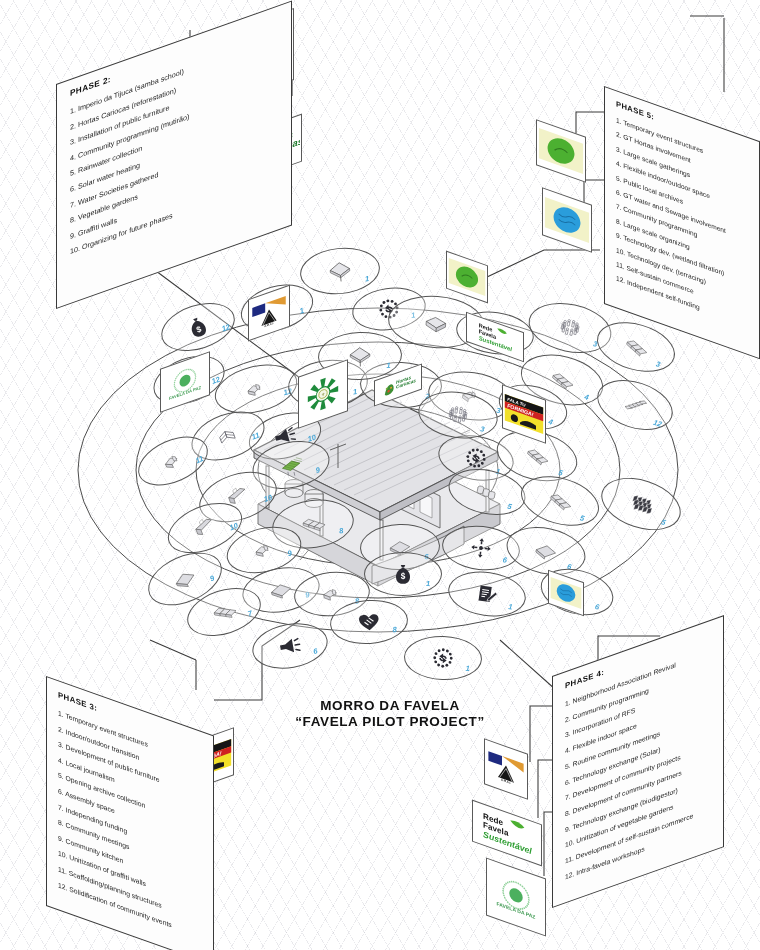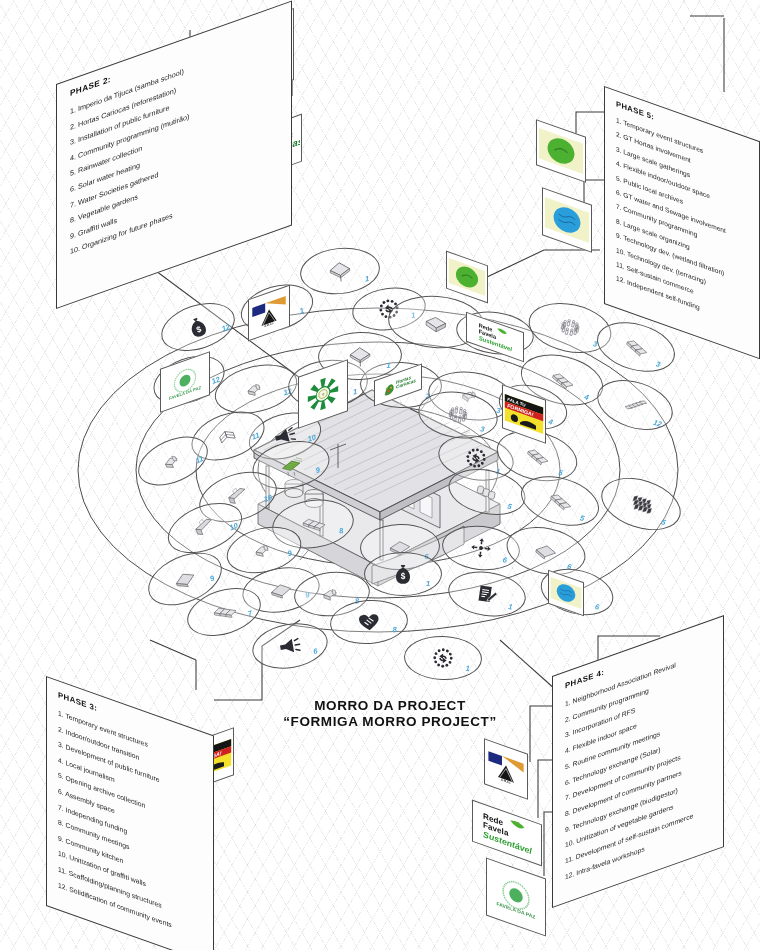--- a/index.html
+++ b/index.html
@@ -1094,17 +1094,17 @@
           <li>8. Development of community partners</li>
           <li>9. Technology exchange (biodigestor)</li>
           <li>10. Unitization of vegetable gardens</li>
           <li>11. Development of self-sustain commerce</li>
           <li>12. Intra-favela workshops</li>
         </ol>
     </div>
   </div>
 
   <div id="centre-title">
-    <div class="l1">MORRO DA PROJECT</div>
-    <div class="l2">“FORMIGA MORRO PROJECT”</div>
+    <div class="l1">MORRO DA FAVELA</div>
+    <div class="l2">“FAVELA PILOT PROJECT”</div>
   </div>
 
 </div>
 
 </body></html>

